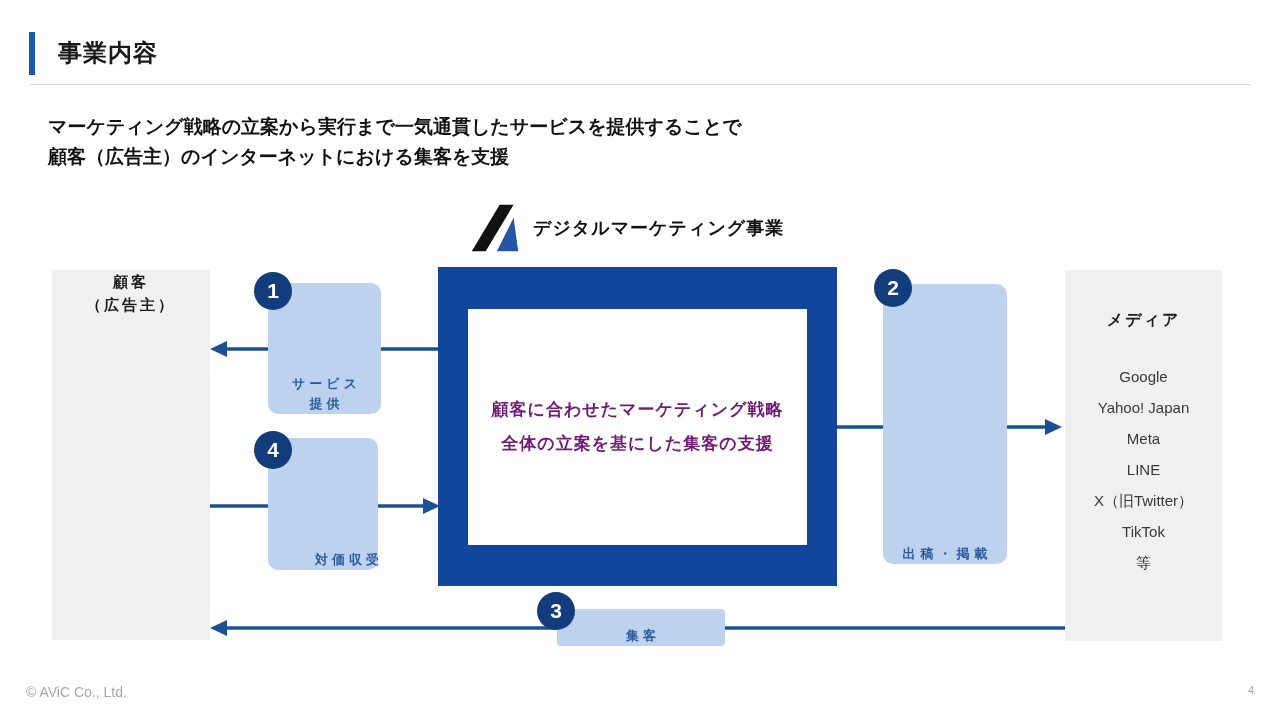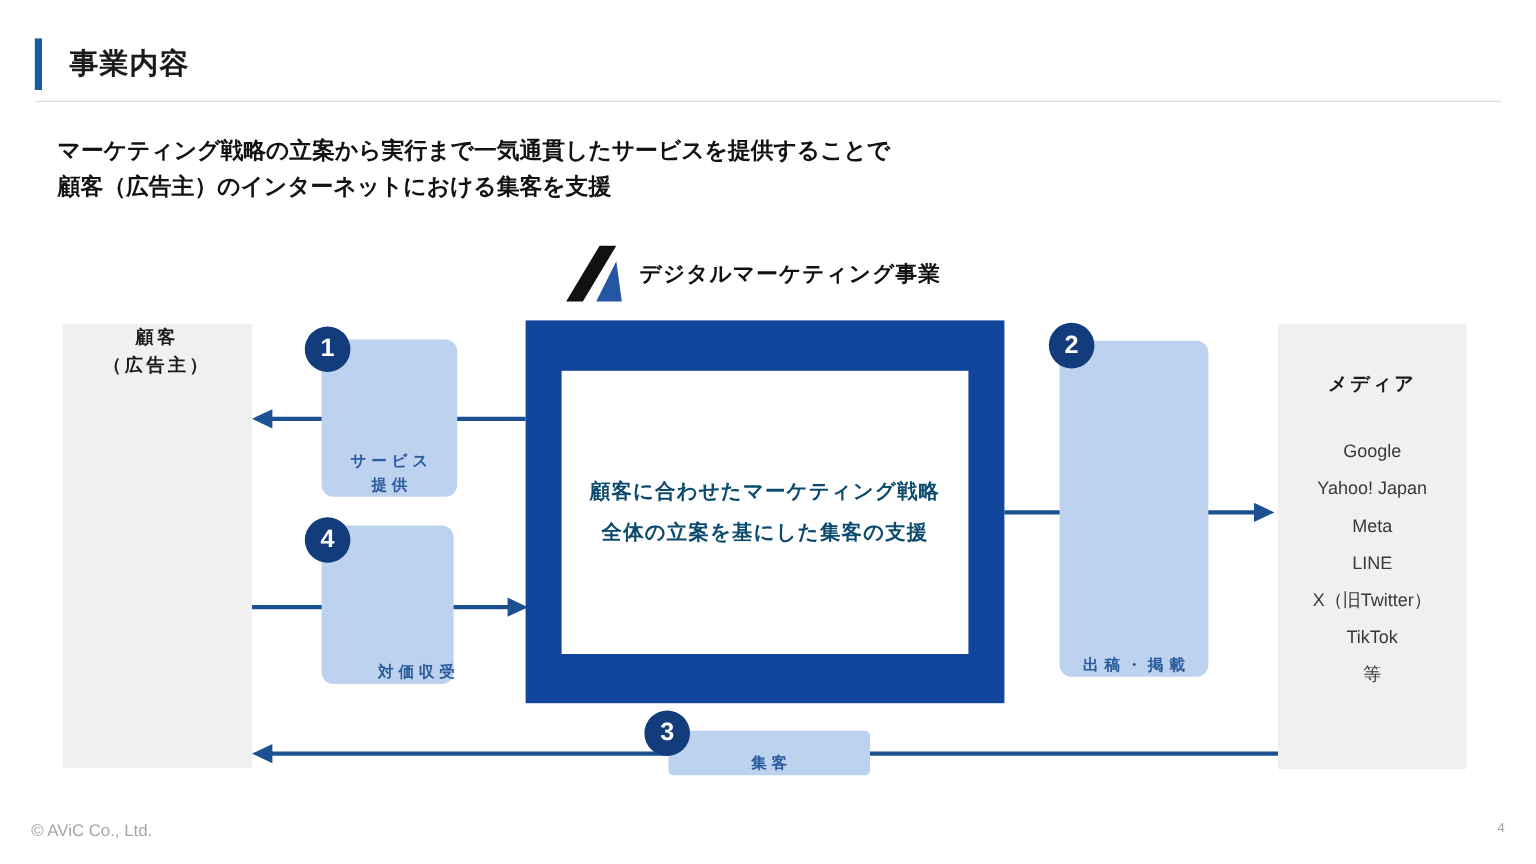--- a/index.html
+++ b/index.html
@@ -79,21 +79,21 @@
     position: absolute; left: 438px; top: 267px;
     width: 399px; height: 319px; background: #12459c; z-index: 2;
     display: flex; align-items: center; justify-content: center;
   }
   .center-inner {
     width: 339px; height: 236px; background: #ffffff;
     display: flex; flex-direction: column;
     align-items: center; justify-content: center;
   }
   .center-inner div {
-    font-size: 17px; font-weight: bold; color: #0c4a6e;
+    font-size: 17px; font-weight: bold; color: #701a75;
     line-height: 34px; letter-spacing: 1px; white-space: nowrap;
   }
 
   
   .flow-box {
     position: absolute; background: #bdd2ee; border-radius: 10px; z-index: 3;
     display: flex; flex-direction: column;
     align-items: center; justify-content: flex-end;
     font-size: 13px; font-weight: bold; color: #2b5b9c;
     line-height: 20px; text-indent: 4px; letter-spacing: 4px;

